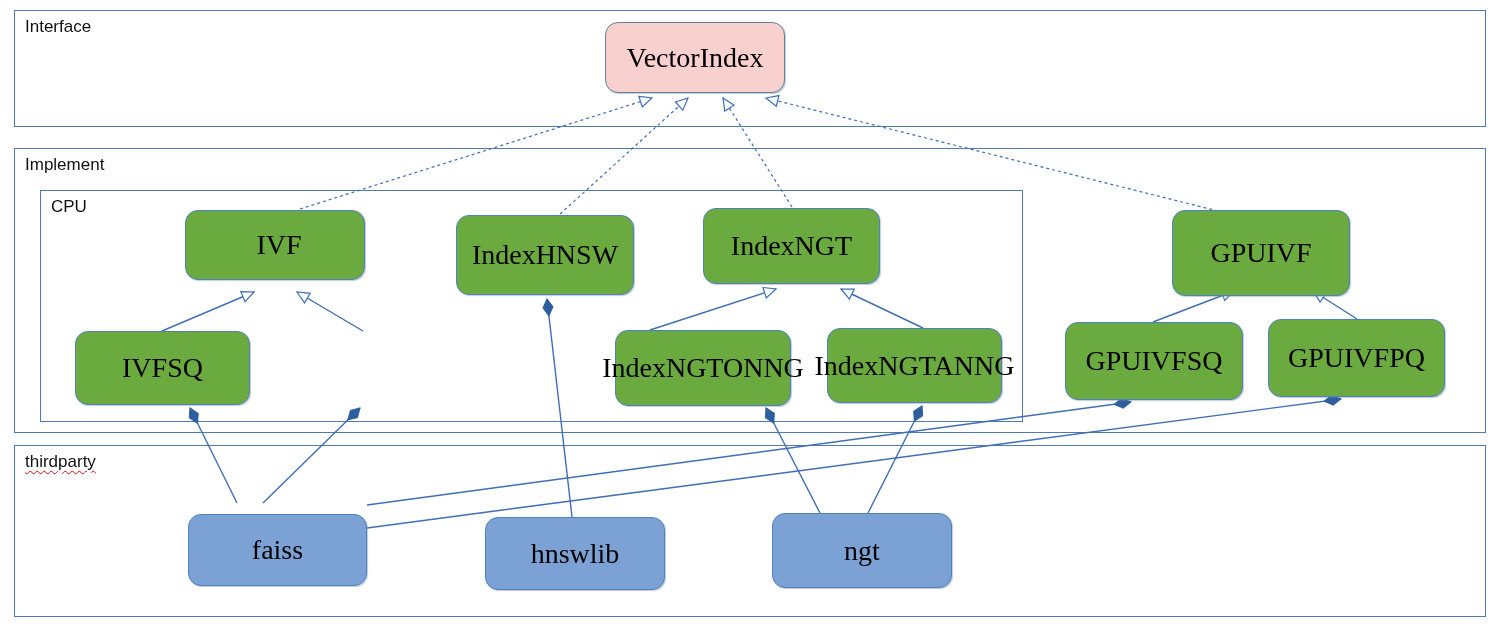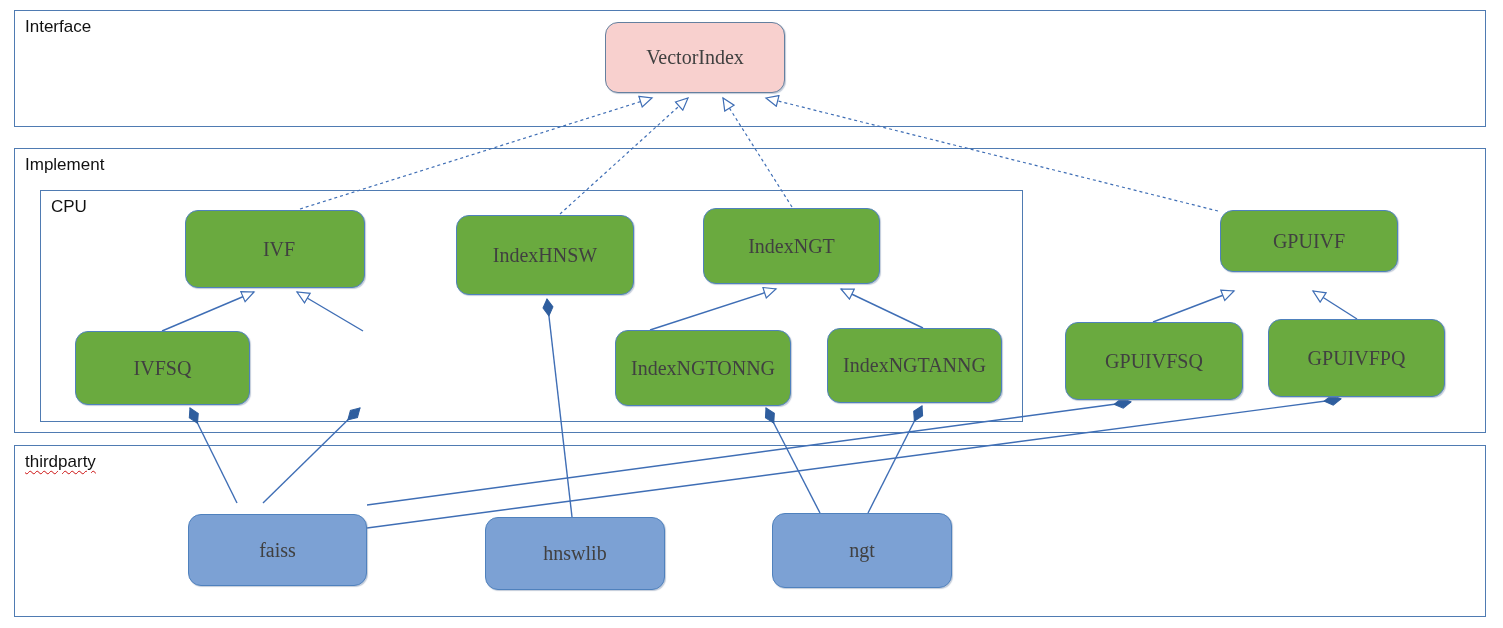--- a/index.html
+++ b/index.html
@@ -30,22 +30,22 @@
     text-underline-offset:3px;
   }
   .node{
     position:absolute;
     box-sizing:border-box;
     border-radius:13px;
     display:flex;
     align-items:center;
     justify-content:center;
     font-family:"Liberation Serif", serif;
-    font-size:20px;
-    color:#404040;
+    font-size:28px;
+    color:#000000;
     box-shadow:1px 1px 1px rgba(120,140,170,.45);
   }
   .node.green{background:#6aaa3f;border:1.5px solid #4f81bd;}
   .node.pink{background:#f8d0ce;border:1.5px solid #64809f;}
   .node.blue{background:#7ca1d4;border:1.5px solid #4f81bd;}
   #edges{position:absolute;left:0;top:0;}
   #edges line{stroke:#3f6eb5;stroke-width:1.4;}
   #edges line.dotted{stroke-dasharray:3 3;stroke-width:1.2;}
 </style>
 </head>
@@ -98,33 +98,33 @@
     <line x1="367" y1="528" x2="1341" y2="399" marker-end="url(#filledDiamond)"></line>
     <line x1="572" y1="517" x2="547" y2="299" marker-end="url(#filledDiamond)"></line>
     <line x1="820" y1="513" x2="766" y2="408" marker-end="url(#filledDiamond)"></line>
     <line x1="868" y1="513" x2="922" y2="406" marker-end="url(#filledDiamond)"></line>
   </svg>
 
   <div class="node pink" style="left:605px;top:22px;width:180px;height:71px;">
     <span>VectorIndex</span>
   </div>
 
-  <div class="node green" style="left:185px;top:210px;width:180px;height:78px;padding-left:8px;">
+  <div class="node green" style="left:185px;top:210px;width:180px;height:70px;padding-left:8px;">
     <span>IVF</span>
   </div>
 
   <div class="node green" style="left:456px;top:215px;width:178px;height:80px;">
     <span>IndexHNSW</span>
   </div>
 
   <div class="node green" style="left:703px;top:208px;width:177px;height:76px;">
     <span>IndexNGT</span>
   </div>
 
-  <div class="node green" style="left:1172px;top:210px;width:178px;height:62px;margin-left:48px;">
+  <div class="node green" style="left:1172px;top:210px;width:178px;height:86px;">
     <span>GPUIVF</span>
   </div>
 
   <div class="node green" style="left:75px;top:331px;width:175px;height:74px;">
     <span>IVFSQ</span>
   </div>
 
 
   <div class="node green" style="left:615px;top:330px;width:176px;height:76px;">
     <span>IndexNGTONNG</span>

